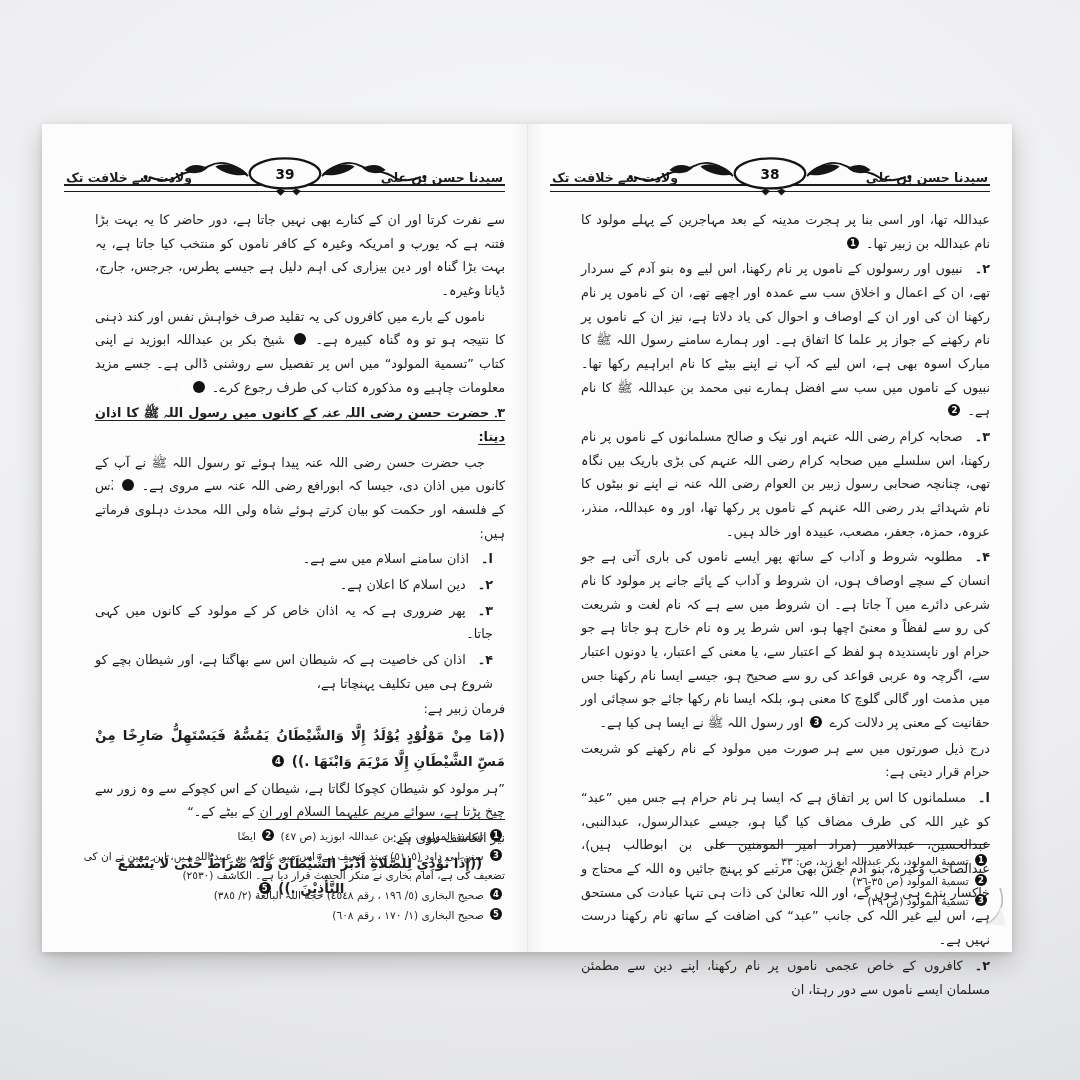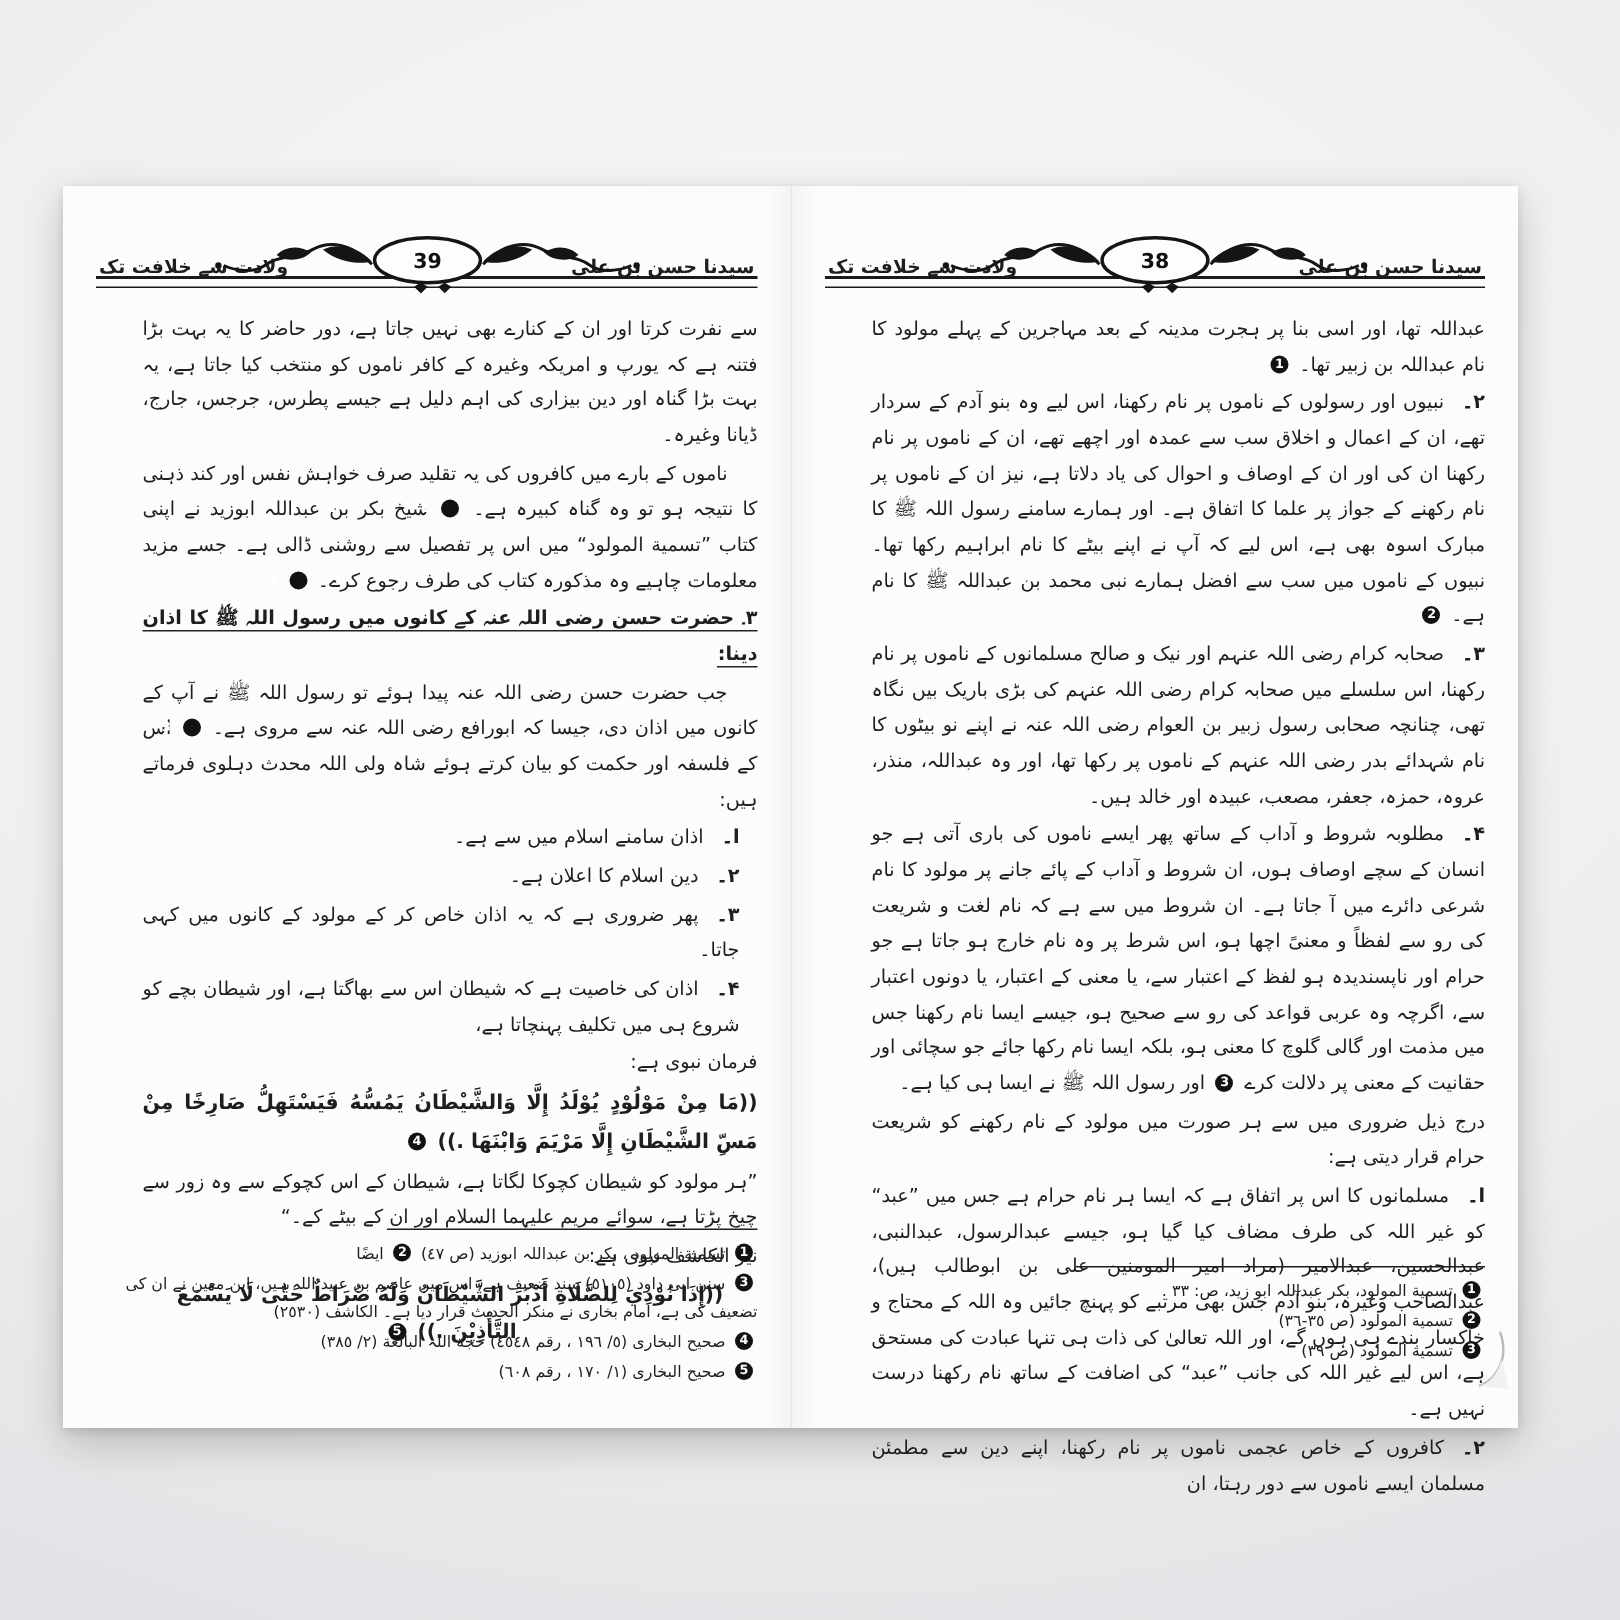--- a/index.html
+++ b/index.html
@@ -89,21 +89,21 @@
 
     <div class="bodytext">
       <p>سے نفرت کرتا اور ان کے کنارے بھی نہیں جاتا ہے، دور حاضر کا یہ بہت بڑا فتنہ ہے کہ یورپ و امریکہ وغیرہ کے کافر ناموں کو منتخب کیا جاتا ہے، یہ بہت بڑا گناہ اور دین بیزاری کی اہم دلیل ہے جیسے پطرس، جرجس، جارج، ڈیانا وغیرہ۔</p>
       <p class="ind">ناموں کے بارے میں کافروں کی یہ تقلید صرف خواہش نفس اور کند ذہنی کا نتیجہ ہو تو وہ گناہ کبیرہ ہے۔ <span class="fnm">1</span> شیخ بکر بن عبداللہ ابوزید نے اپنی کتاب ”تسمیة المولود“ میں اس پر تفصیل سے روشنی ڈالی ہے۔ جسے مزید معلومات چاہیے وہ مذکورہ کتاب کی طرف رجوع کرے۔ <span class="fnm">2</span></p>
       <p class="heading"><span>۳۔ حضرت حسن رضی اللہ عنہ کے کانوں میں رسول اللہ ﷺ کا اذان دینا:</span></p>
       <p class="ind">جب حضرت حسن رضی اللہ عنہ پیدا ہوئے تو رسول اللہ ﷺ نے آپ کے کانوں میں اذان دی، جیسا کہ ابورافع رضی اللہ عنہ سے مروی ہے۔ <span class="fnm">3</span> اس کے فلسفہ اور حکمت کو بیان کرتے ہوئے شاہ ولی اللہ محدث دہلوی فرماتے ہیں:</p>
       <p class="li"><span class="num">ا۔</span><span>اذان سامنے اسلام میں سے ہے۔</span></p>
       <p class="li"><span class="num">۲۔</span><span>دین اسلام کا اعلان ہے۔</span></p>
       <p class="li"><span class="num">۳۔</span><span>پھر ضروری ہے کہ یہ اذان خاص کر کے مولود کے کانوں میں کہی جاتا۔</span></p>
       <p class="li"><span class="num">۴۔</span><span>اذان کی خاصیت ہے کہ شیطان اس سے بھاگتا ہے، اور شیطان بچے کو شروع ہی میں تکلیف پہنچاتا ہے،</span></p>
-      <p class="shift">فرمان نبوی ہے:</p>
+      <p class="shift">فرمان زبیر ہے:</p>
       <p class="quote">((مَا مِنْ مَوْلُوْدٍ يُوْلَدُ إِلَّا وَالشَّيْطَانُ يَمُسُّهُ فَيَسْتَهِلُّ صَارِخًا مِنْ مَسِّ الشَّيْطَانِ إِلَّا مَرْيَمَ وَابْنَهَا .)) <span class="fnm">4</span></p>
       <p>”ہر مولود کو شیطان کچوکا لگاتا ہے، شیطان کے اس کچوکے سے وہ زور سے چیخ پڑتا ہے، سوائے مریم علیہما السلام اور ان کے بیٹے کے۔“</p>
       <p>نیز الکاشف نبوی ہے:</p>
       <p class="quote2">((إِذَا نُوْدِيَ لِلصَّلَاةِ أَدْبَرَ الشَّيْطَانُ وَلَهُ ضُرَاطٌ حَتّٰى لَا يَسْمَعَ التَّأْذِيْنَ .)) <span class="fnm">5</span></p>
     </div>
 
     <div class="fns fns-39">
       <hr class="fnrule fnrule-39">
       <div><span class="fnm">1</span> تسمیة المولود ، بکر بن عبداللہ ابوزید (ص ٤٧)   <span class="fnm">2</span> ایضًا</div>
       <div class="fn-just"><span class="fnm">3</span> سنن ابی داود (٥١٠٥) سند ضعیف ہے، اس میں عاصم بن عبید اللہ ہیں، ابن معین نے ان کی تضعیف کی ہے، امام بخاری نے منکر الحدیث قرار دیا ہے۔ الکاشف (٢٥٣٠)</div>
@@ -135,21 +135,21 @@
         <ellipse cx="170" cy="21" rx="40" ry="17" fill="#fdfdfd" stroke="#151515" stroke-width="2.6"></ellipse>
         <text x="170" y="27" text-anchor="middle" font-size="15.5" font-weight="600" fill="#111">38</text>
       </svg>
     </div>
 
     <div class="bodytext">
       <p>عبداللہ تھا، اور اسی بنا پر ہجرت مدینہ کے بعد مہاجرین کے پہلے مولود کا نام عبداللہ بن زبیر تھا۔ <span class="fnm">1</span></p>
       <p><span class="num">۲۔</span><span>نبیوں اور رسولوں کے ناموں پر نام رکھنا، اس لیے وہ بنو آدم کے سردار تھے، ان کے اعمال و اخلاق سب سے عمدہ اور اچھے تھے، ان کے ناموں پر نام رکھنا ان کی اور ان کے اوصاف و احوال کی یاد دلاتا ہے، نیز ان کے ناموں پر نام رکھنے کے جواز پر علما کا اتفاق ہے۔ اور ہمارے سامنے رسول اللہ ﷺ کا مبارک اسوہ بھی ہے، اس لیے کہ آپ نے اپنے بیٹے کا نام ابراہیم رکھا تھا۔ نبیوں کے ناموں میں سب سے افضل ہمارے نبی محمد بن عبداللہ ﷺ کا نام ہے۔ <span class="fnm">2</span></span></p>
       <p><span class="num">۳۔</span><span>صحابہ کرام رضی اللہ عنہم اور نیک و صالح مسلمانوں کے ناموں پر نام رکھنا، اس سلسلے میں صحابہ کرام رضی اللہ عنہم کی بڑی باریک بیں نگاہ تھی، چنانچہ صحابی رسول زبیر بن العوام رضی اللہ عنہ نے اپنے نو بیٹوں کا نام شہدائے بدر رضی اللہ عنہم کے ناموں پر رکھا تھا، اور وہ عبداللہ، منذر، عروہ، حمزہ، جعفر، مصعب، عبیدہ اور خالد ہیں۔</span></p>
       <p><span class="num">۴۔</span><span>مطلوبہ شروط و آداب کے ساتھ پھر ایسے ناموں کی باری آتی ہے جو انسان کے سچے اوصاف ہوں، ان شروط و آداب کے پائے جانے پر مولود کا نام شرعی دائرے میں آ جاتا ہے۔ ان شروط میں سے ہے کہ نام لغت و شریعت کی رو سے لفظاً و معنیً اچھا ہو، اس شرط پر وہ نام خارج ہو جاتا ہے جو حرام اور ناپسندیدہ ہو لفظ کے اعتبار سے، یا معنی کے اعتبار، یا دونوں اعتبار سے، اگرچہ وہ عربی قواعد کی رو سے صحیح ہو، جیسے ایسا نام رکھنا جس میں مذمت اور گالی گلوچ کا معنی ہو، بلکہ ایسا نام رکھا جائے جو سچائی اور حقانیت کے معنی پر دلالت کرے <span class="fnm">3</span> اور رسول اللہ ﷺ نے ایسا ہی کیا ہے۔</span></p>
-      <p>درج ذیل ضروری میں سے ہر صورت میں مولود کے نام رکھنے کو شریعت حرام قرار دیتی ہے:</p>
+      <p>درج ذیل صورتوں میں سے ہر صورت میں مولود کے نام رکھنے کو شریعت حرام قرار دیتی ہے:</p>
       <p><span class="num">ا۔</span><span>مسلمانوں کا اس پر اتفاق ہے کہ ایسا ہر نام حرام ہے جس میں ”عبد“ کو غیر اللہ کی طرف مضاف کیا گیا ہو، جیسے عبدالرسول، عبدالنبی، عبدالحسین، عبدالامیر (مراد امیر المومنین علی بن ابوطالب ہیں)، عبدالصاحب وغیرہ، بنو آدم جس بھی مرتبے کو پہنچ جائیں وہ اللہ کے محتاج و خاکسار بندے ہی ہوں گے، اور اللہ تعالیٰ کی ذات ہی تنہا عبادت کی مستحق ہے، اس لیے غیر اللہ کی جانب ”عبد“ کی اضافت کے ساتھ نام رکھنا درست نہیں ہے۔</span></p>
       <p><span class="num">۲۔</span><span>کافروں کے خاص عجمی ناموں پر نام رکھنا، اپنے دین سے مطمئن مسلمان ایسے ناموں سے دور رہتا، ان</span></p>
     </div>
 
     <div class="fns fns-38">
       <hr class="fnrule fnrule-38">
       <div><span class="fnm">1</span> تسمیة المولود، بکر عبداللہ ابو زید، ص: ٣٣ .</div>
       <div><span class="fnm">2</span> تسمیة المولود (ص ٣٥-٣٦)</div>
       <div><span class="fnm">3</span> تسمیة المولود (ص ٣٩)</div>
     </div>

